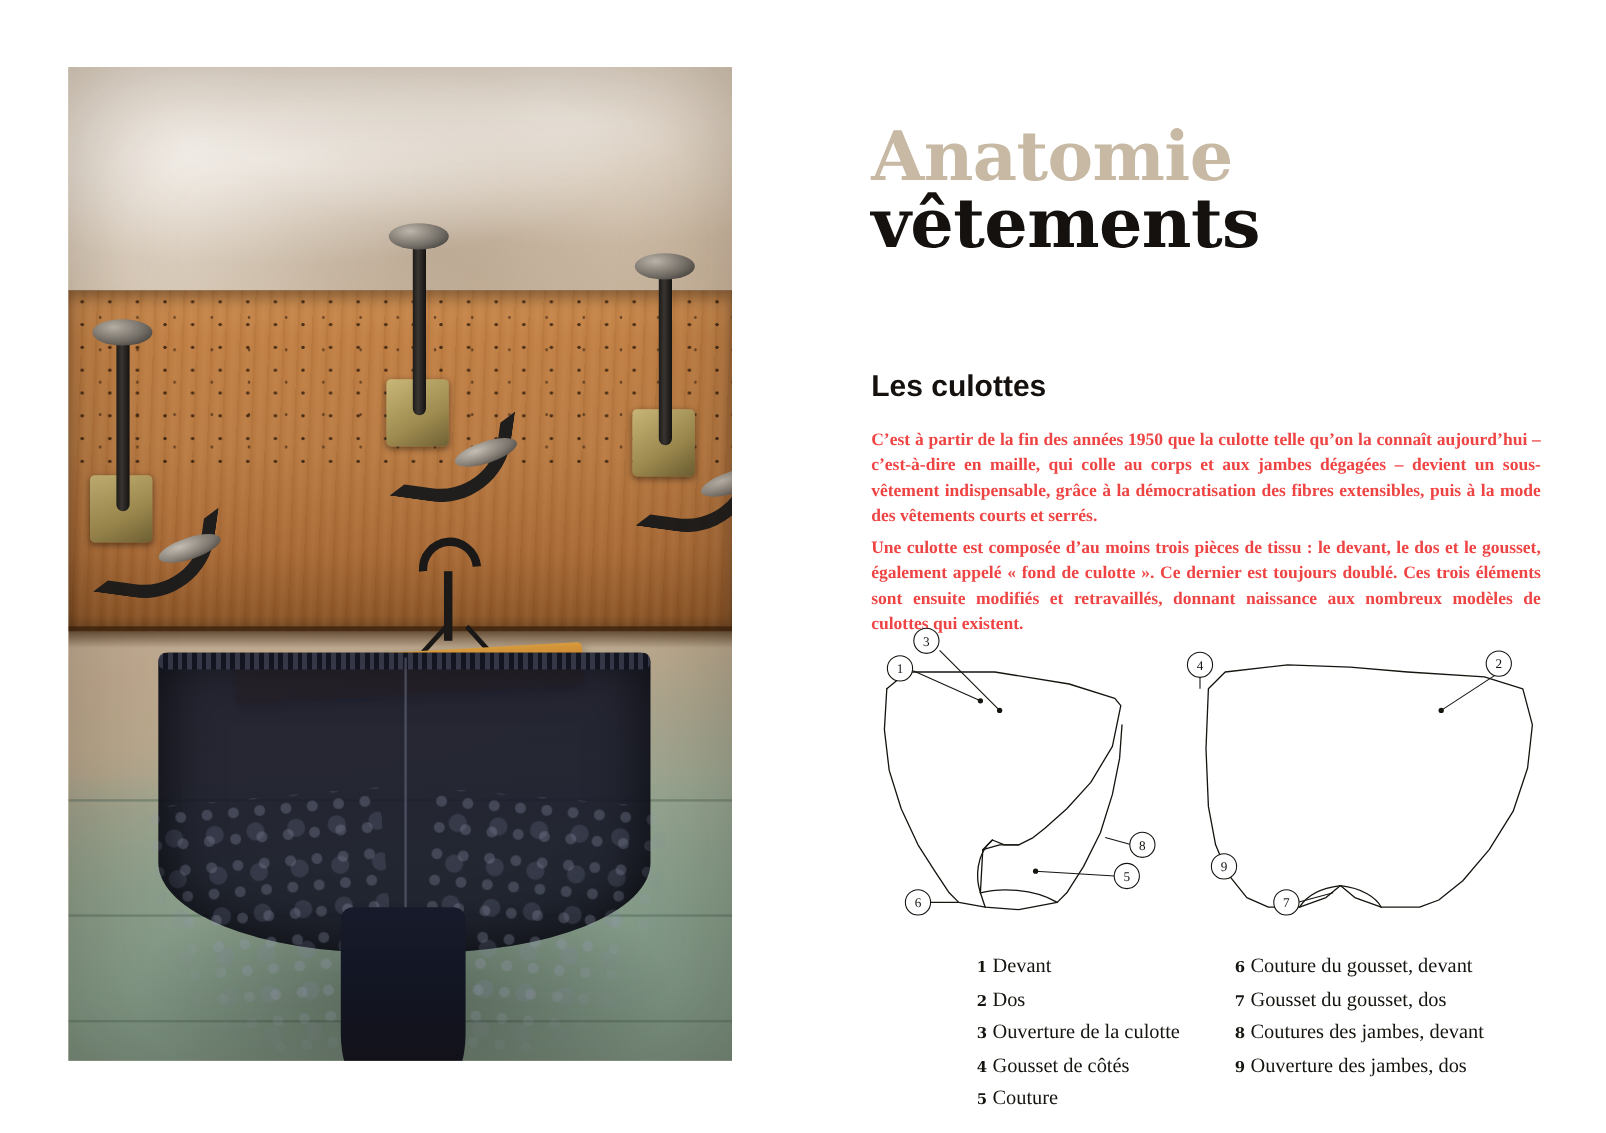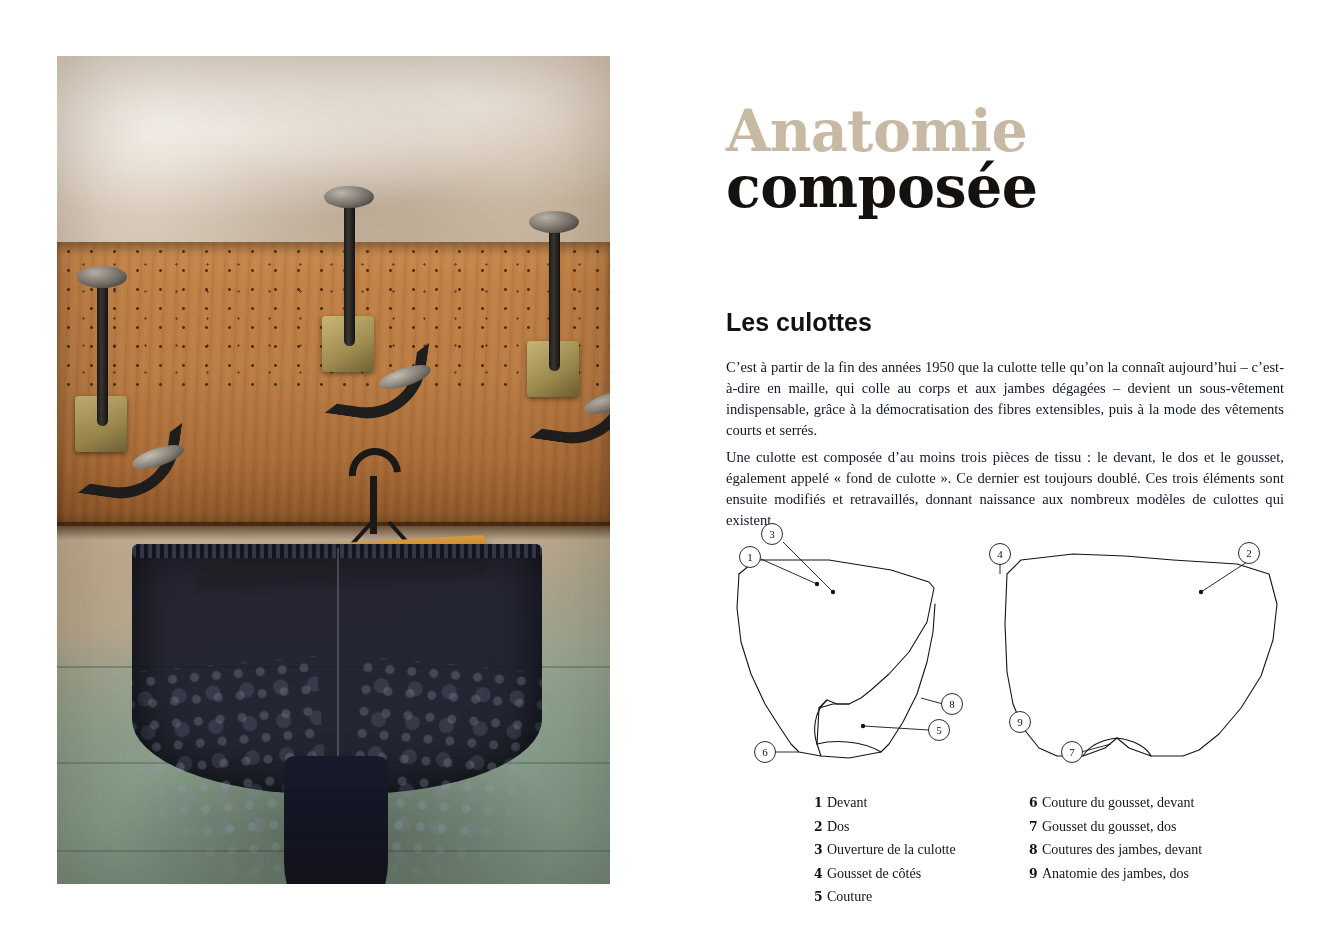--- a/index.html
+++ b/index.html
@@ -277,22 +277,23 @@
     font-size: 25px;
     color: #14110f;
   }
   .para {
     position: absolute;
     left: 0;
     width: 558px;
     font-family: "Liberation Serif", serif;
     font-size: 14.6px;
     line-height: 1.46;
-    color: #0f172a;
+    color: #ef4444;
     text-align: justify;
+    font-weight: bold;
   }
   .para-1 { top: 330px; }
   .para-2 { top: 420px; }
 
   
   .diagram {
     position: absolute;
     left: -5px;
     top: 500px;
     width: 570px;
@@ -319,21 +320,21 @@
     margin-bottom: 7.5px;
     white-space: nowrap;
   }
   .legend-num {
     font-family: "DejaVu Serif", "Liberation Serif", serif;
     font-weight: 700;
     font-size: 12.4px;
     width: 13px;
     flex: 0 0 13px;
   }
-  .legend-label { font-size: 14px; }
+  .legend-label { font-size: 17px; }
 </style>
 </head>
 <body>
 
 <div class="photo-frame">
   <div class="photo-wall"></div>
   <div class="wall-plaster"></div>
 
   <div class="tile-wall">
     <div class="tile-line" style="top:22px;"></div>
@@ -385,21 +386,21 @@
     <div class="gusset"></div>
   </div>
 
   <div class="photo-vignette"></div>
 </div>
 
 <div class="right-col">
 
   <div class="title-block">
     <h1 class="title-line title-1">Anatomie</h1>
-    <h1 class="title-line title-3">composée</h1>
+    <h1 class="title-line title-3">vêtements</h1>
   </div>
 
   <h2 class="subtitle">Les culottes</h2>
 
   <p class="para para-1">C’est à partir de la fin des années 1950 que la culotte telle qu’on la connaît aujourd’hui – c’est-à-dire en maille, qui colle au corps et aux jambes dégagées – devient un sous-vêtement indispensable, grâce à la démocratisation des fibres extensibles, puis à la mode des vêtements courts et serrés.</p>
   <p class="para para-2">Une culotte est composée d’au moins trois pièces de tissu : le devant, le dos et le gousset, également appelé « fond de culotte ». Ce dernier est toujours doublé. Ces trois éléments sont ensuite modifiés et retravaillés, donnant naissance aux nombreux modèles de culottes qui existent.</p>
 
   <div class="diagram">
     <svg viewBox="0 0 570 265" width="570" height="265">
       <g fill="none" stroke="#16140f" stroke-width="1.1" stroke-linejoin="round" stroke-linecap="round">
@@ -505,18 +506,18 @@
       <div class="legend-row">
         <span class="legend-num">7</span>
         <span class="legend-label">Gousset du gousset, dos</span>
       </div>
       <div class="legend-row">
         <span class="legend-num">8</span>
         <span class="legend-label">Coutures des jambes, devant</span>
       </div>
       <div class="legend-row">
         <span class="legend-num">9</span>
-        <span class="legend-label">Anatomie des jambes, dos</span>
+        <span class="legend-label">Ouverture des jambes, dos</span>
       </div>
     </div>
   </div>
 
 </div>
 
 </body></html>

